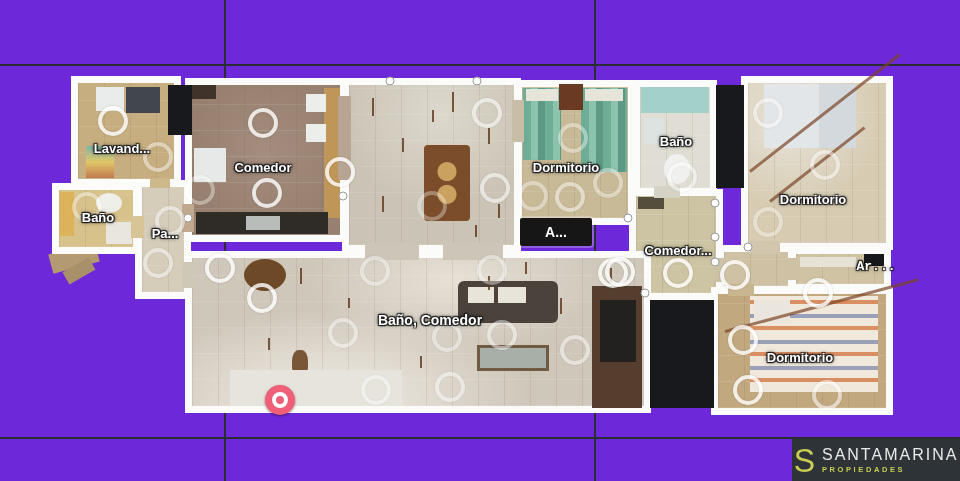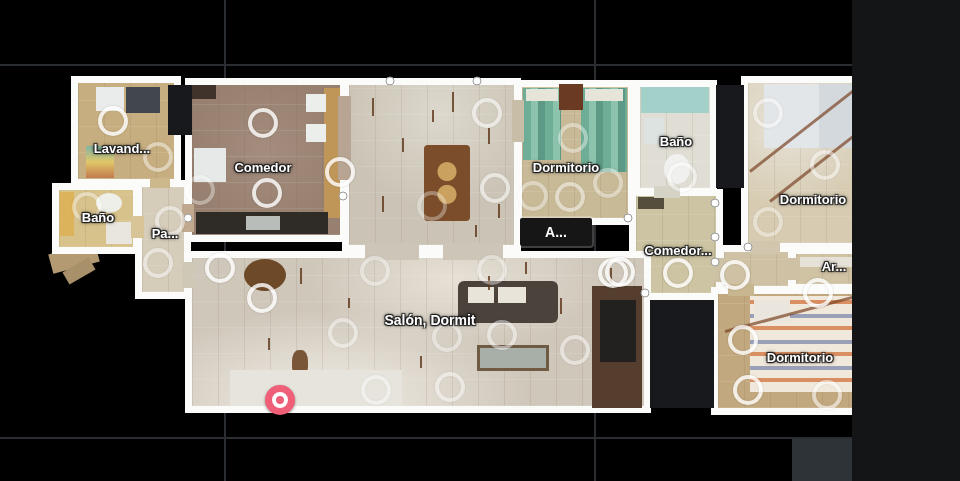--- a/index.html
+++ b/index.html
@@ -1,16 +1,16 @@
 <!DOCTYPE html>
 <html><head>
 <meta charset="utf-8">
 <style>
   html,body{margin:0;padding:0;background:#141517;}
-  #stage{position:relative;width:852px;height:481px;background:#000000;overflow:hidden;
+  #stage{position:relative;width:960px;height:481px;background:#6d28d9;overflow:hidden;
          font-family:"Liberation Sans",sans-serif;}
   .gridline{position:absolute;background:#2a2d32;}
   .debris{position:absolute;z-index:0;}
   
   .room{position:absolute;z-index:1;box-shadow:0 0 0 7px #fbfbfa;}
   .room:after{content:"";position:absolute;inset:0;
       background:
         repeating-linear-gradient(0deg, rgba(255,255,255,.10) 0 1px, transparent 1px 26px),
         repeating-linear-gradient(90deg, rgba(110,90,70,.12) 0 1px, transparent 1px 26px);}
   .void{position:absolute;background:#17191c;z-index:3;}
@@ -203,25 +203,29 @@
   <div class="roomlabel" style="left:98px;top:217px;">Baño</div>
   <div class="roomlabel" style="left:165px;top:233px;">Pa...</div>
   <div class="roomlabel" style="left:263px;top:167px;">Comedor</div>
   <div class="roomlabel" style="left:566px;top:167px;">Dormitorio</div>
   <div class="roomlabel" style="left:676px;top:141px;">Baño</div>
   <div class="labelbox" style="left:520px;top:218px;width:72px;height:28px;">
     <span>A...</span>
   </div>
   <div class="roomlabel" style="left:678px;top:250px;">Comedor...</div>
   <div class="roomlabel" style="left:813px;top:199px;">Dormitorio</div>
-  <div class="roomlabel" style="left:834px;top:266px;">Ar...</div>
+  <div class="roomlabel" style="left:876px;top:266px;font-family:Liberation Mono, monospace;">Ar...</div>
   <div class="roomlabel" style="left:800px;top:357px;">Dormitorio</div>
-  <div class="roomlabel big" style="left:430px;top:320px;">Salón, Dormit</div>
+  <div class="roomlabel big" style="left:430px;top:320px;">Baño, Comedor</div>
 
   <div id="current-marker" style="left: 280px; top: 400px; background: rgb(239, 95, 120);">
     <div class="inner" style="background: rgb(239, 95, 120);"></div>
   </div>
 
   <div id="brand-panel">
     <span class="s-glyph">S</span>
+    <span class="stack">
+      <span class="brand-name">SANTAMARINA</span>
+      <span class="brand-tag">PROPIEDADES</span>
+    </span>
   </div>
 
 </div>
 
 </body></html>

